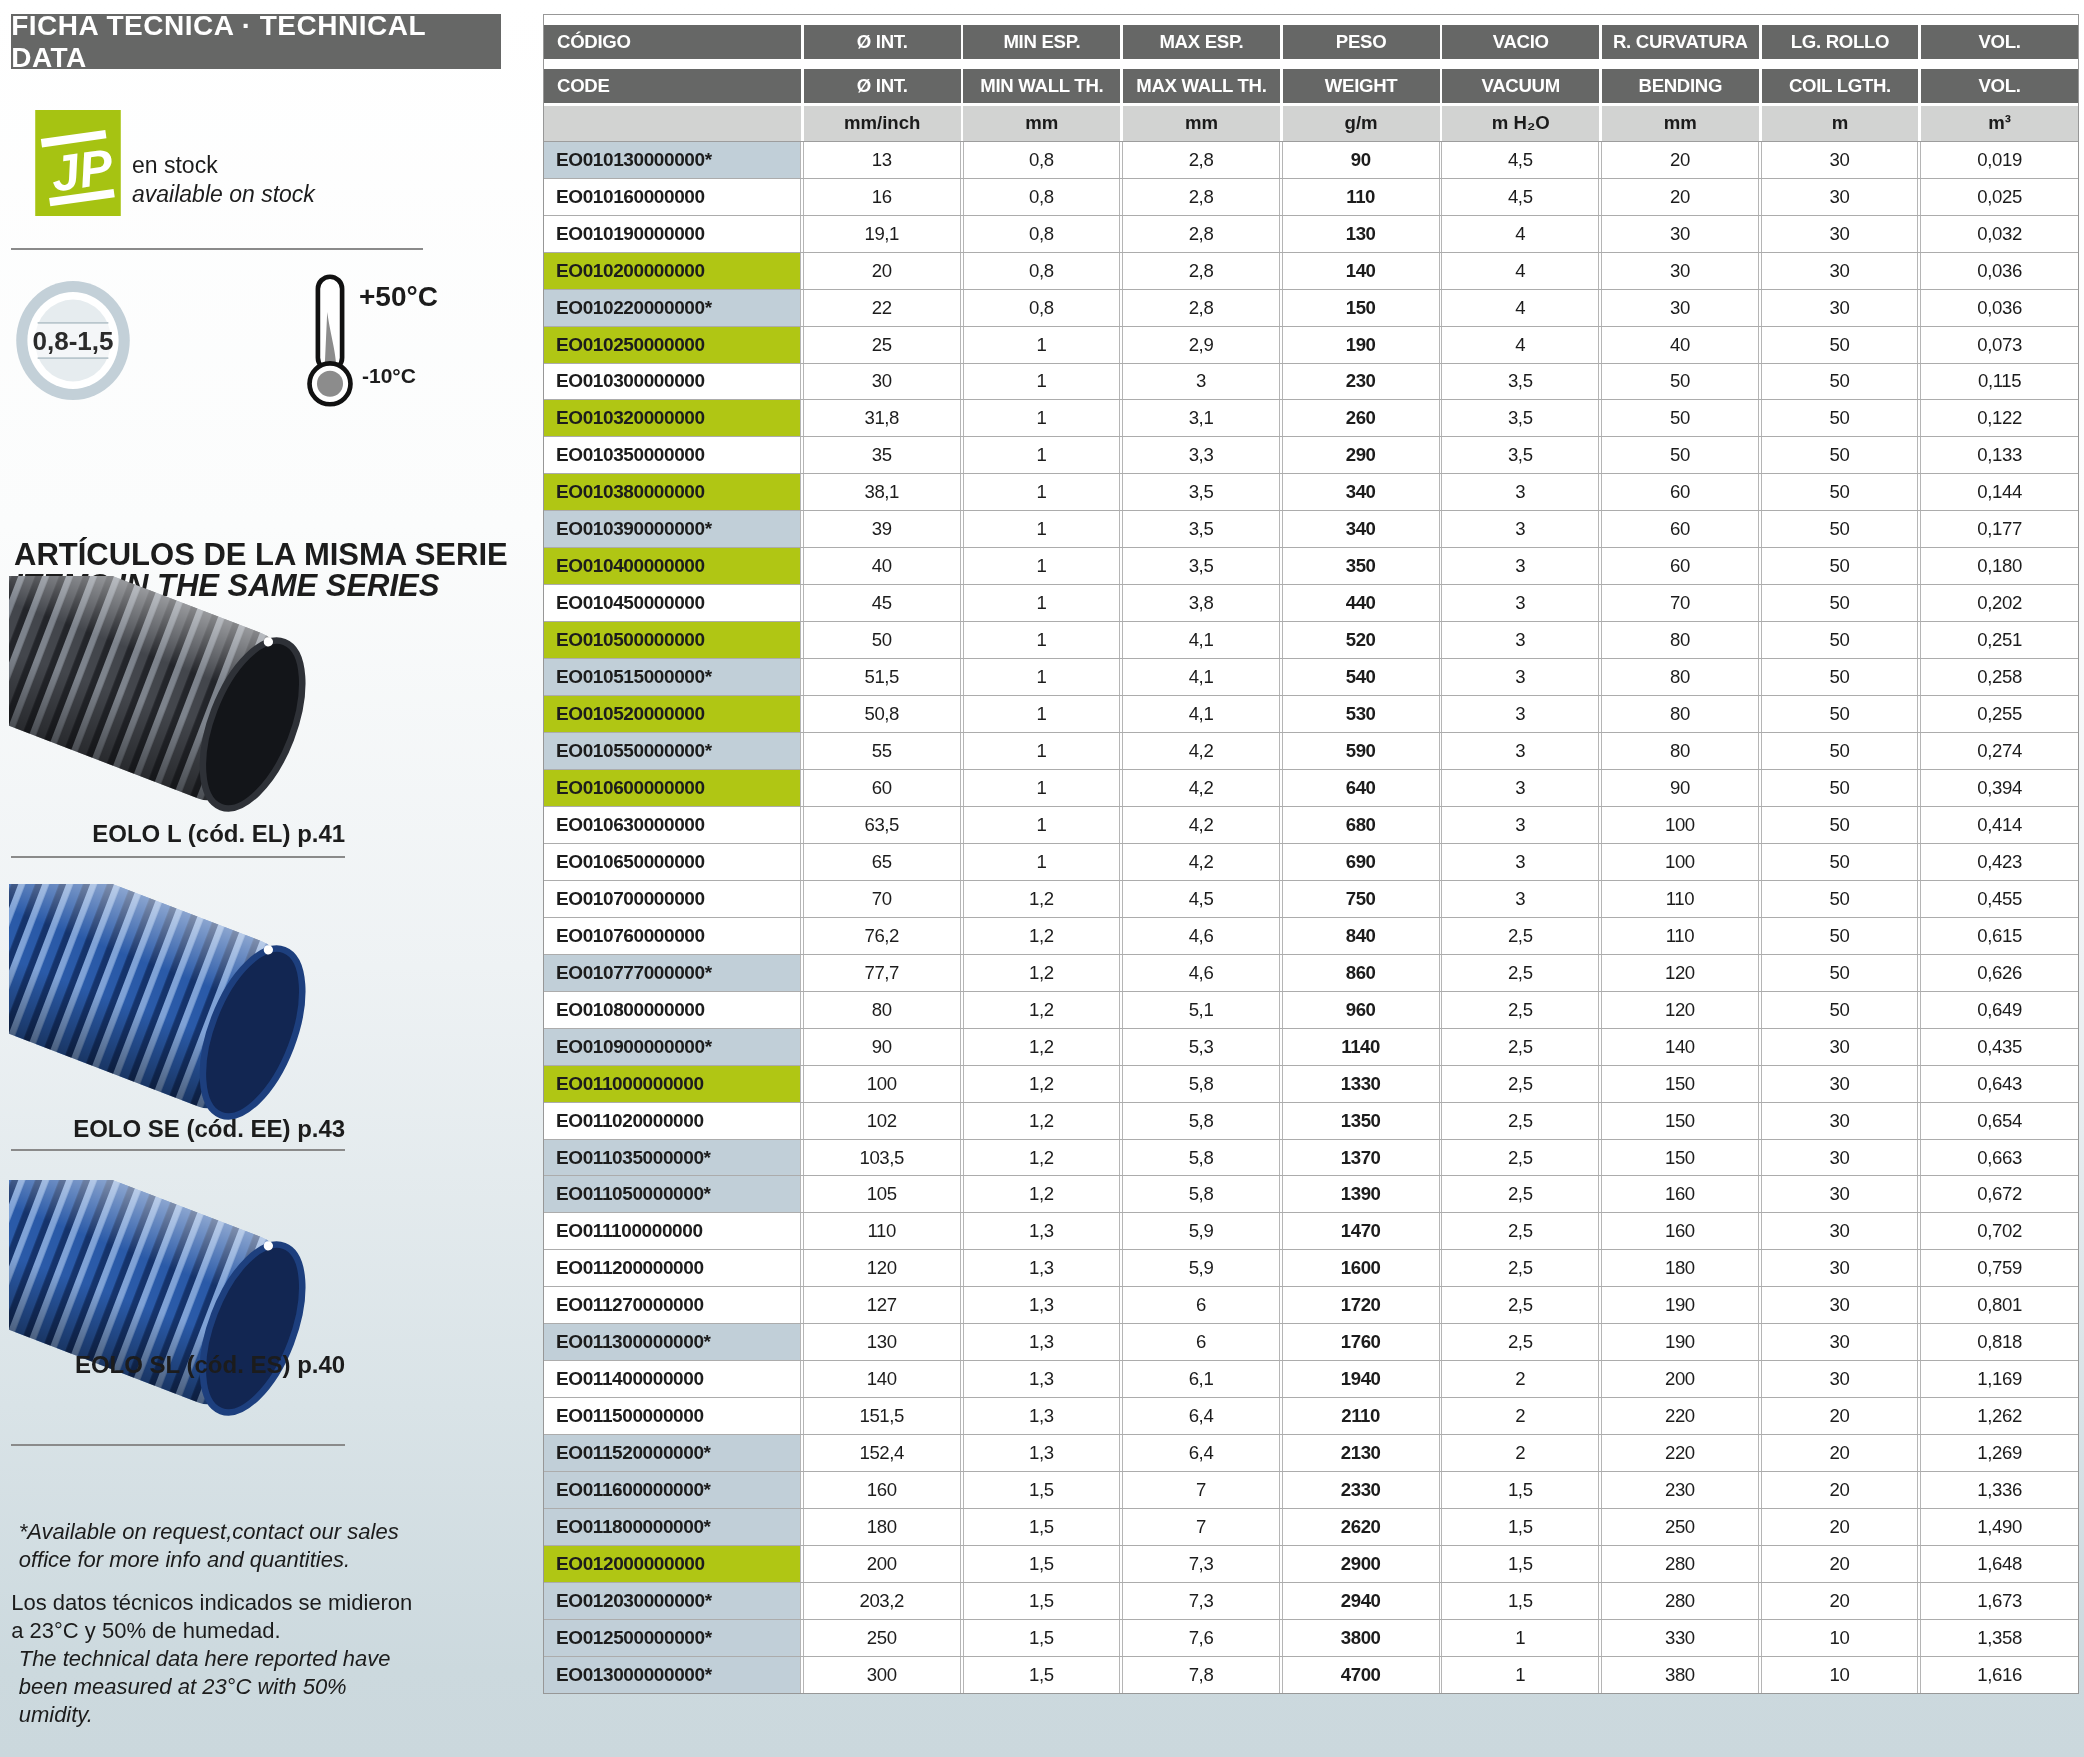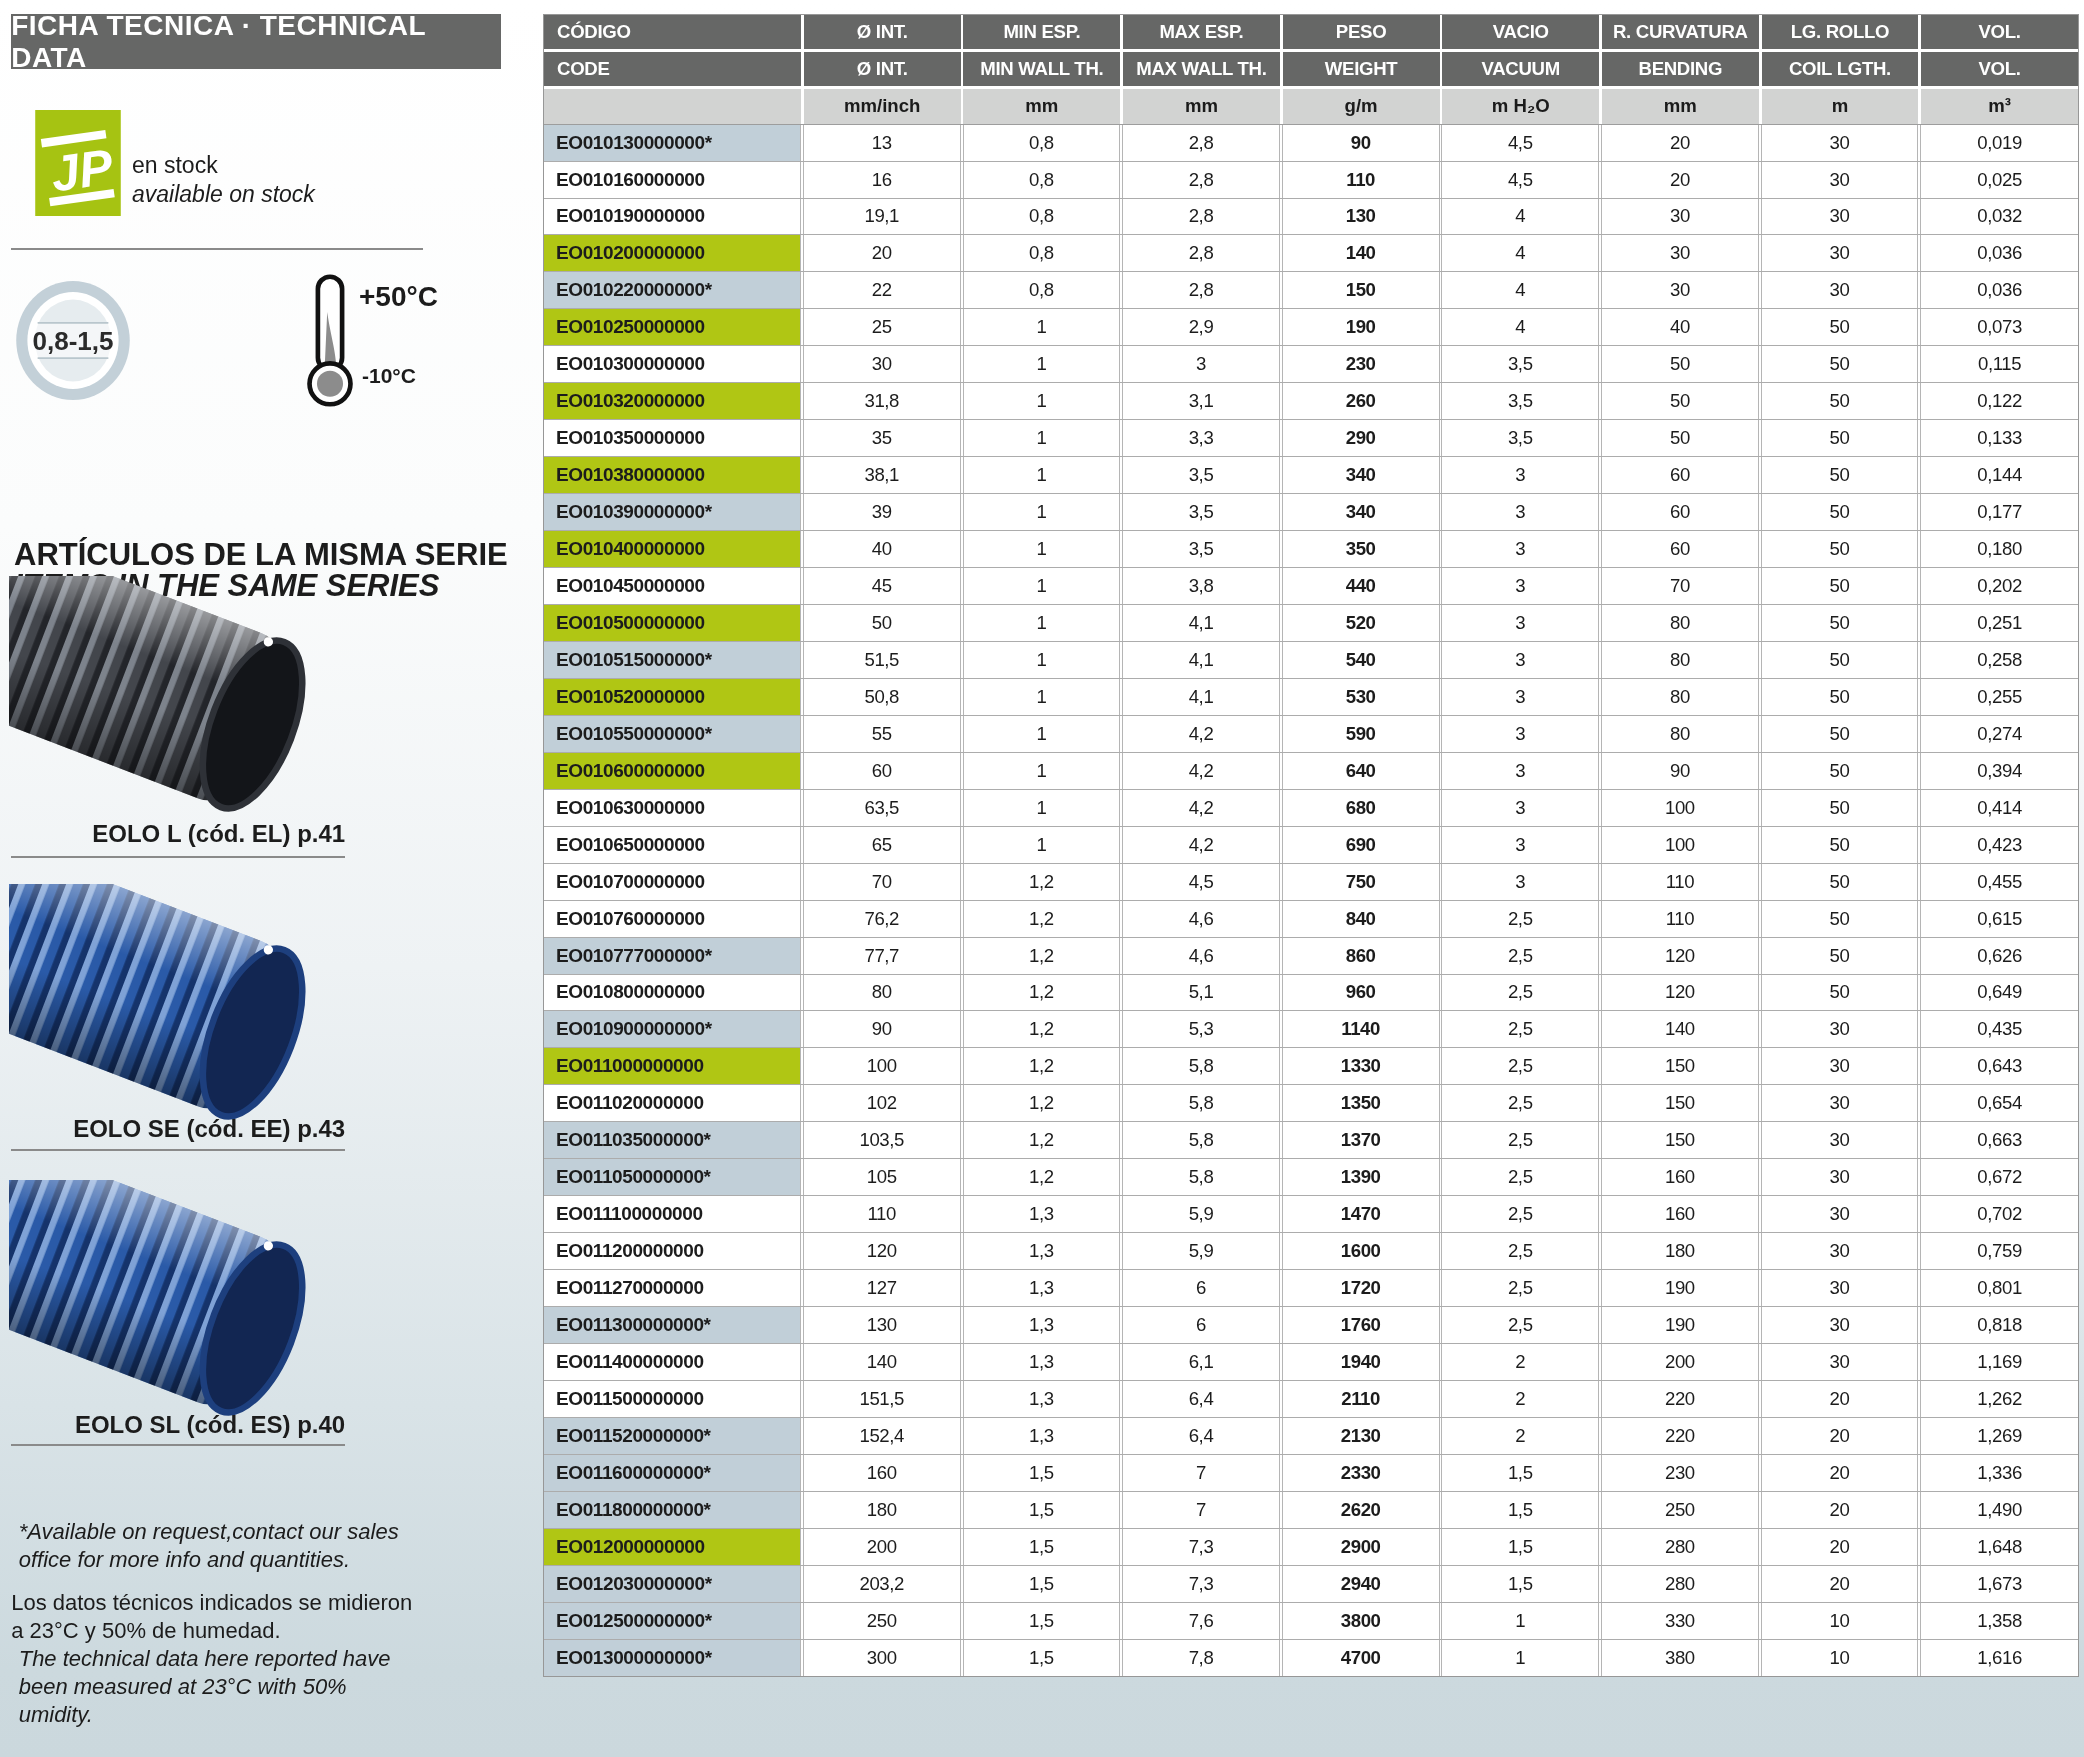--- a/index.html
+++ b/index.html
@@ -22,32 +22,32 @@
   .hr1{left:11.2px;top:248px;width:412px;}
   .ring-icon{position:absolute;left:15px;top:280px;width:116px;height:121px;}
   .therm-wrap{position:absolute;left:303px;top:273px;width:168px;height:135px;}
   .therm-max{position:absolute;left:56px;top:7.5px;font-size:28px;font-weight:700;}
   .therm-min{position:absolute;left:59px;top:91px;font-size:21px;font-weight:700;}
   .series-title{position:absolute;left:14px;top:491px;font-size:31px;font-weight:700;line-height:31px;margin-top:48px;}
   .series-title .it{font-style:italic;}
   .hose{position:absolute;left:9.3px;width:347px;height:244px;}
   .hose1{top:576px;} .hose2{top:884px;} .hose3{top:1180px;}
   .hose-label{position:absolute;left:11.2px;width:334px;text-align:right;font-weight:700;font-size:24px;}
-  .hl1{top:820px;} .hl2{top:1115px;} .hl3{top:1411px;}
+  .hl1{top:820px;} .hl2{top:1115px;} .hl3{top:1351px;}
   .hr2{left:11.2px;top:856px;width:334px;}
   .hr3{left:11.2px;top:1149px;width:334px;}
   .hr4{left:11.2px;top:1444px;width:334px;}
   .footnotes{position:absolute;left:11.2px;top:1518px;width:403px;font-size:22px;line-height:28px;}
   .footnote{margin:0 0 0 0;}
   .footnote.it{font-style:italic;padding-left:7.5px;}
   .footnote.gap{margin-top:15px;}
   
   .dtable{position:absolute;left:543px;top:14px;width:1534px;background:#ffffff;border:1.9px solid var(--outer);}
   .grid{display:grid;grid-template-columns:257px repeat(8,1fr);column-gap:2.8px;}
-  .header-row{height:34px;margin-bottom:2.8px;}
+  .header-row{height:34px;margin-bottom:2.8px;margin-top:10px;}
   .header-row .hcell{background:var(--hdr);color:#fff;font-weight:700;font-size:18.6px;letter-spacing:-0.3px;
     display:flex;align-items:center;justify-content:center;}
   .header-row .hcell:first-child{justify-content:flex-start;padding-left:13px;}
   .units-row{height:35px;}
   .units-row .ucell{background:var(--units);color:#1b1b1b;font-weight:700;font-size:18.6px;
     display:flex;align-items:center;justify-content:center;}
   .table-body{display:flex;flex-direction:column;height:1551px;border-top:1.9px solid #9d9d9d;}
   .t-row{flex:1;display:grid;grid-template-columns:257px repeat(8,1fr);column-gap:1.9px;
     border-bottom:1.9px solid var(--rowline);}
   .t-row:last-child{border-bottom:none;}

